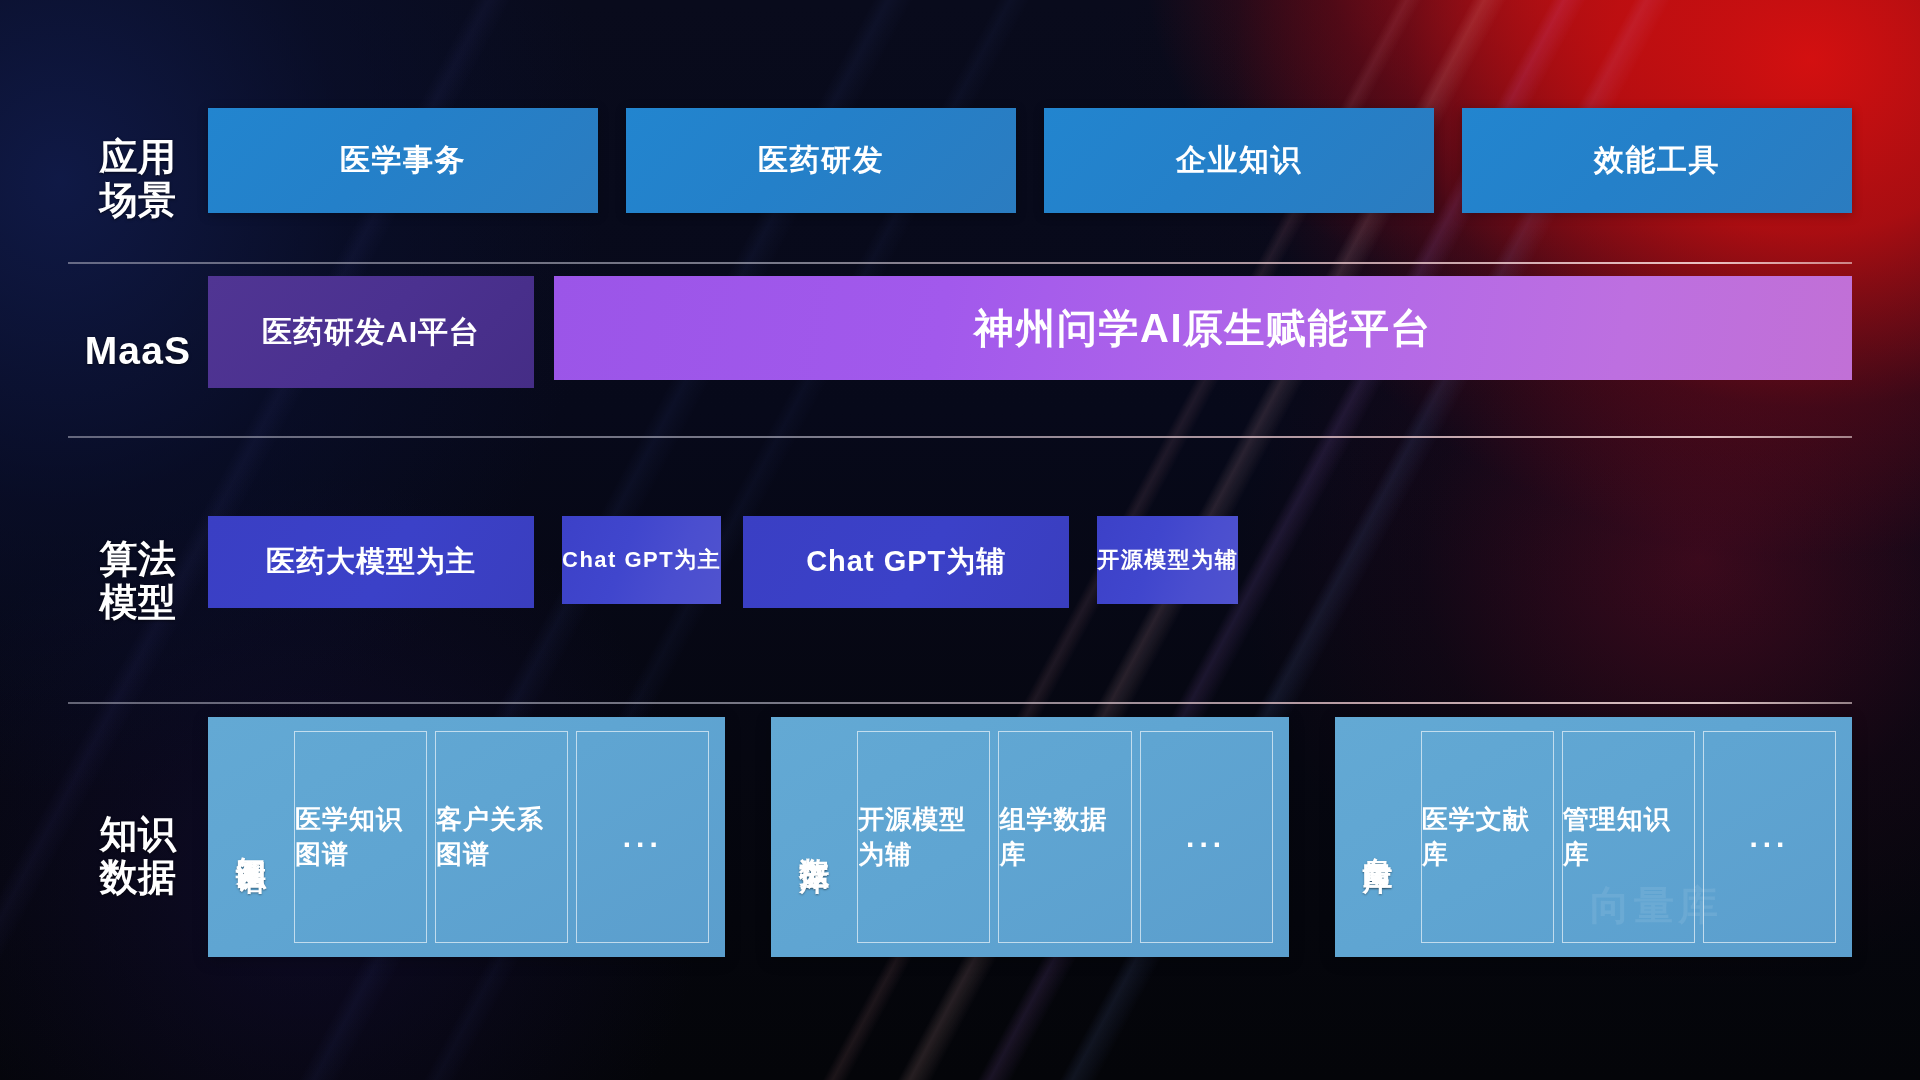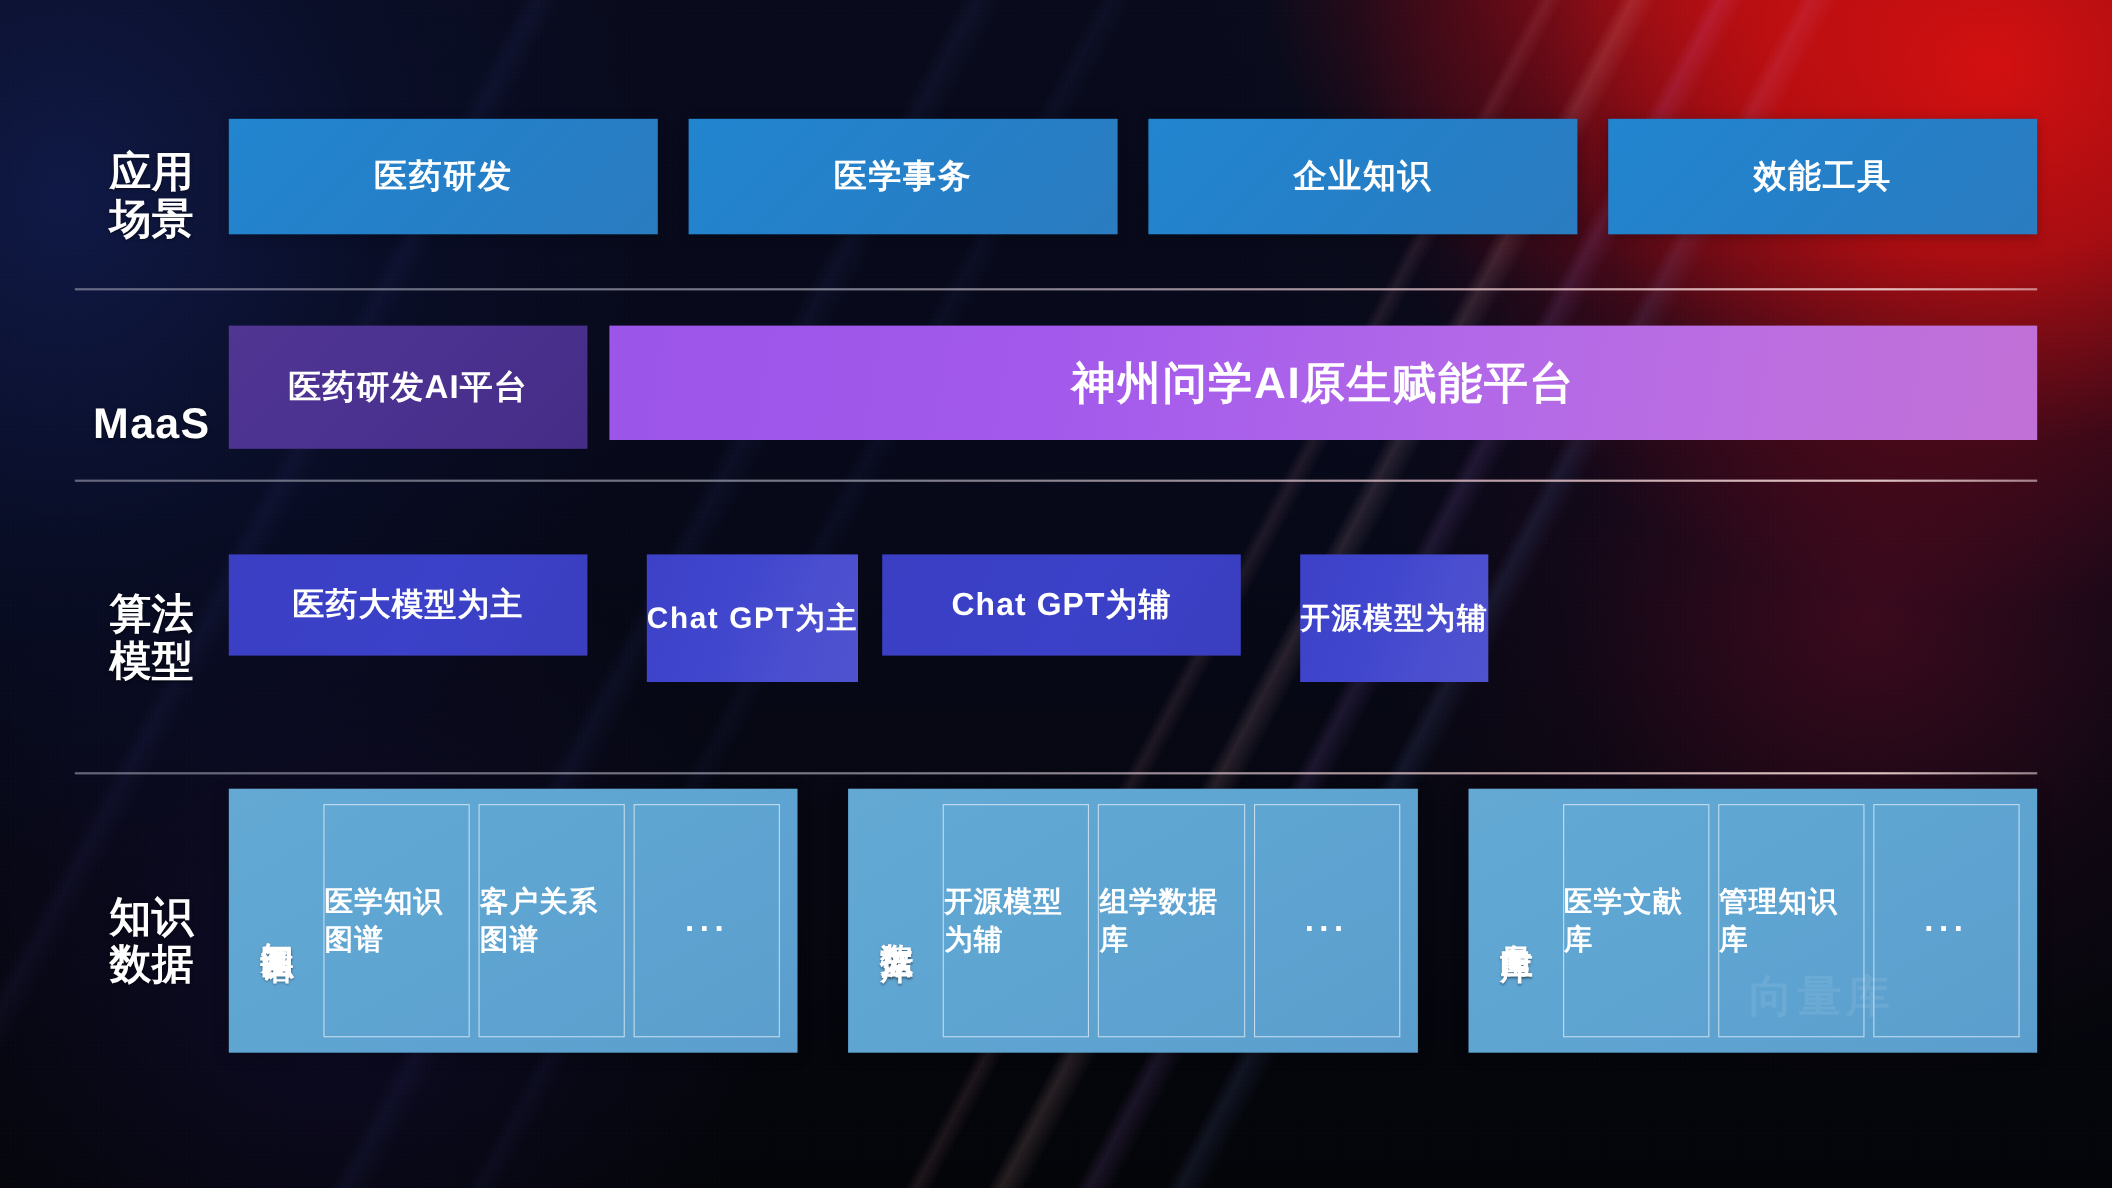--- a/index.html
+++ b/index.html
@@ -94,21 +94,21 @@
     flex: 1 1 0;
     height: 105px;
     background: linear-gradient(135deg, #2285cf 0%, #2480c9 45%, #2b7cc0 100%);
     display: flex; align-items: center; justify-content: center;
     color: #fff; font-size: 30px; font-weight: bold;
     letter-spacing: 1.5px;
     box-shadow: 0 2px 10px rgba(0,0,0,.28);
   }
 
   
-  #row-maas { top: 288px; height: 120px; align-items: flex-end; }
+  #row-maas { top: 272px; height: 120px; }
   #maas-boxes { display: flex; gap: 20px; }
   #maas-left {
     flex: 0 0 326px;
     height: 112px;
     background: linear-gradient(135deg, #503593 0%, #4b3190 50%, #452d86 100%);
     display: flex; align-items: center; justify-content: center;
     color: #fff; font-size: 30px; font-weight: bold; letter-spacing: 1px;
   }
   #maas-right {
     flex: 1 1 auto;
@@ -122,24 +122,24 @@
   #row-algo { top: 448px; height: 228px; }
   #algo-grid { display: flex; flex-direction: row; gap: 22px; }
   .algo-line { display: flex; gap: 28px; }
   .algo-left {
     flex: 0 0 326px; height: 92px;
     background: linear-gradient(120deg, #3a3fc4 0%, #3b41c8 55%, #3a3ebf 100%);
     display: flex; align-items: center; justify-content: center;
     color: #fff; font-size: 29px; font-weight: bold; letter-spacing: 1px;
   }
   .algo-right {
-    flex: 1 1 auto; height: 116px;
+    flex: 1 1 auto; height: 88px;
     background: linear-gradient(110deg, #3c41c8 0%, #4046cd 40%, #4a4ecf 70%, #5053cf 100%);
     display: flex; align-items: center; justify-content: center;
-    color: #fff; font-size: 27px; font-weight: bold; letter-spacing: 1.5px; margin-left: 26px;
+    color: #fff; font-size: 22px; font-weight: bold; letter-spacing: 1.5px;
   }
 
   
   #row-know { top: 712px; height: 250px; }
   #know-groups { display: flex; gap: 46px; }
   .kgroup {
     flex: 1 1 0;
     height: 240px;
     background: linear-gradient(150deg, #63a9d4 0%, #5fa5d2 45%, #5b9ecd 100%);
     display: flex; align-items: stretch;
@@ -190,24 +190,24 @@
   <div id="dots"></div>
 
   <div id="grid">
 
     <div class="row" id="row-app">
       <div class="rowlabel cn"><span style="white-space:pre-line">应用
 场景</span></div>
       <div class="rowbody">
         <div id="app-boxes">
           <div class="app-box">
+              <span>医学事务</span>
+            </div>
+          <div class="app-box">
               <span>医药研发</span>
-            </div>
-          <div class="app-box">
-              <span>医学事务</span>
             </div>
           <div class="app-box">
               <span>企业知识</span>
             </div>
           <div class="app-box">
               <span>效能工具</span>
             </div>
         </div>
       </div>
     </div>

